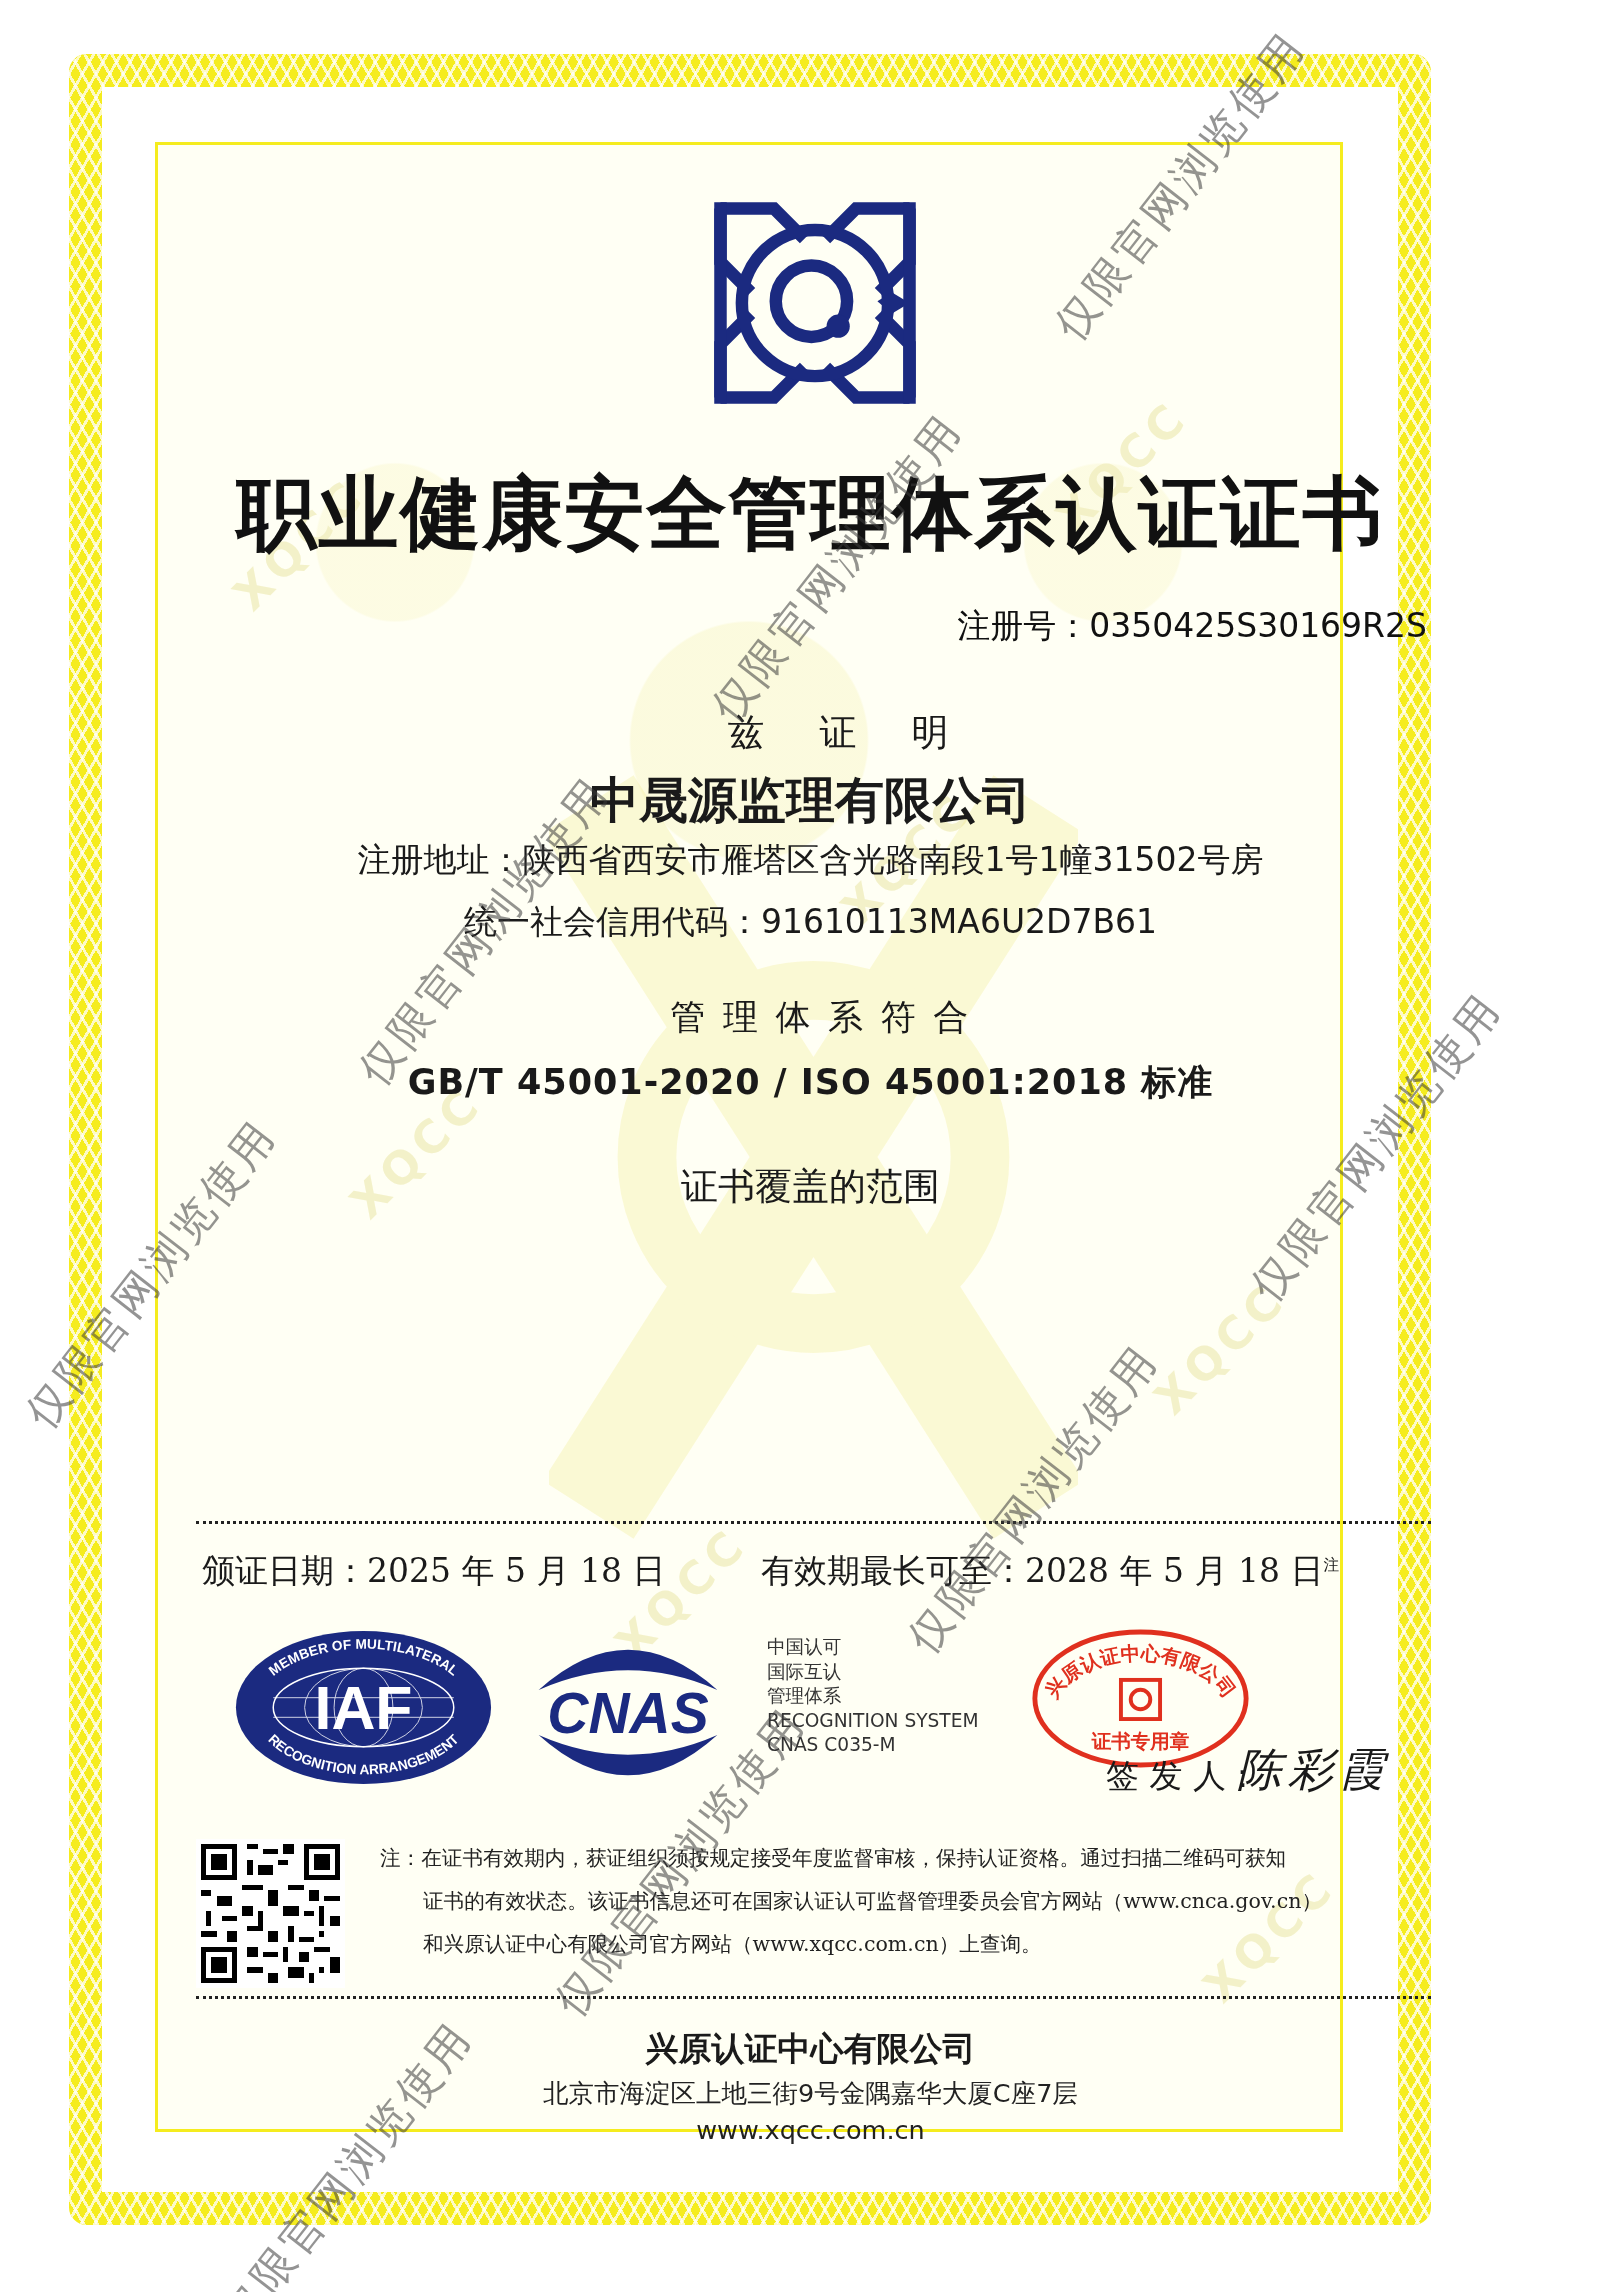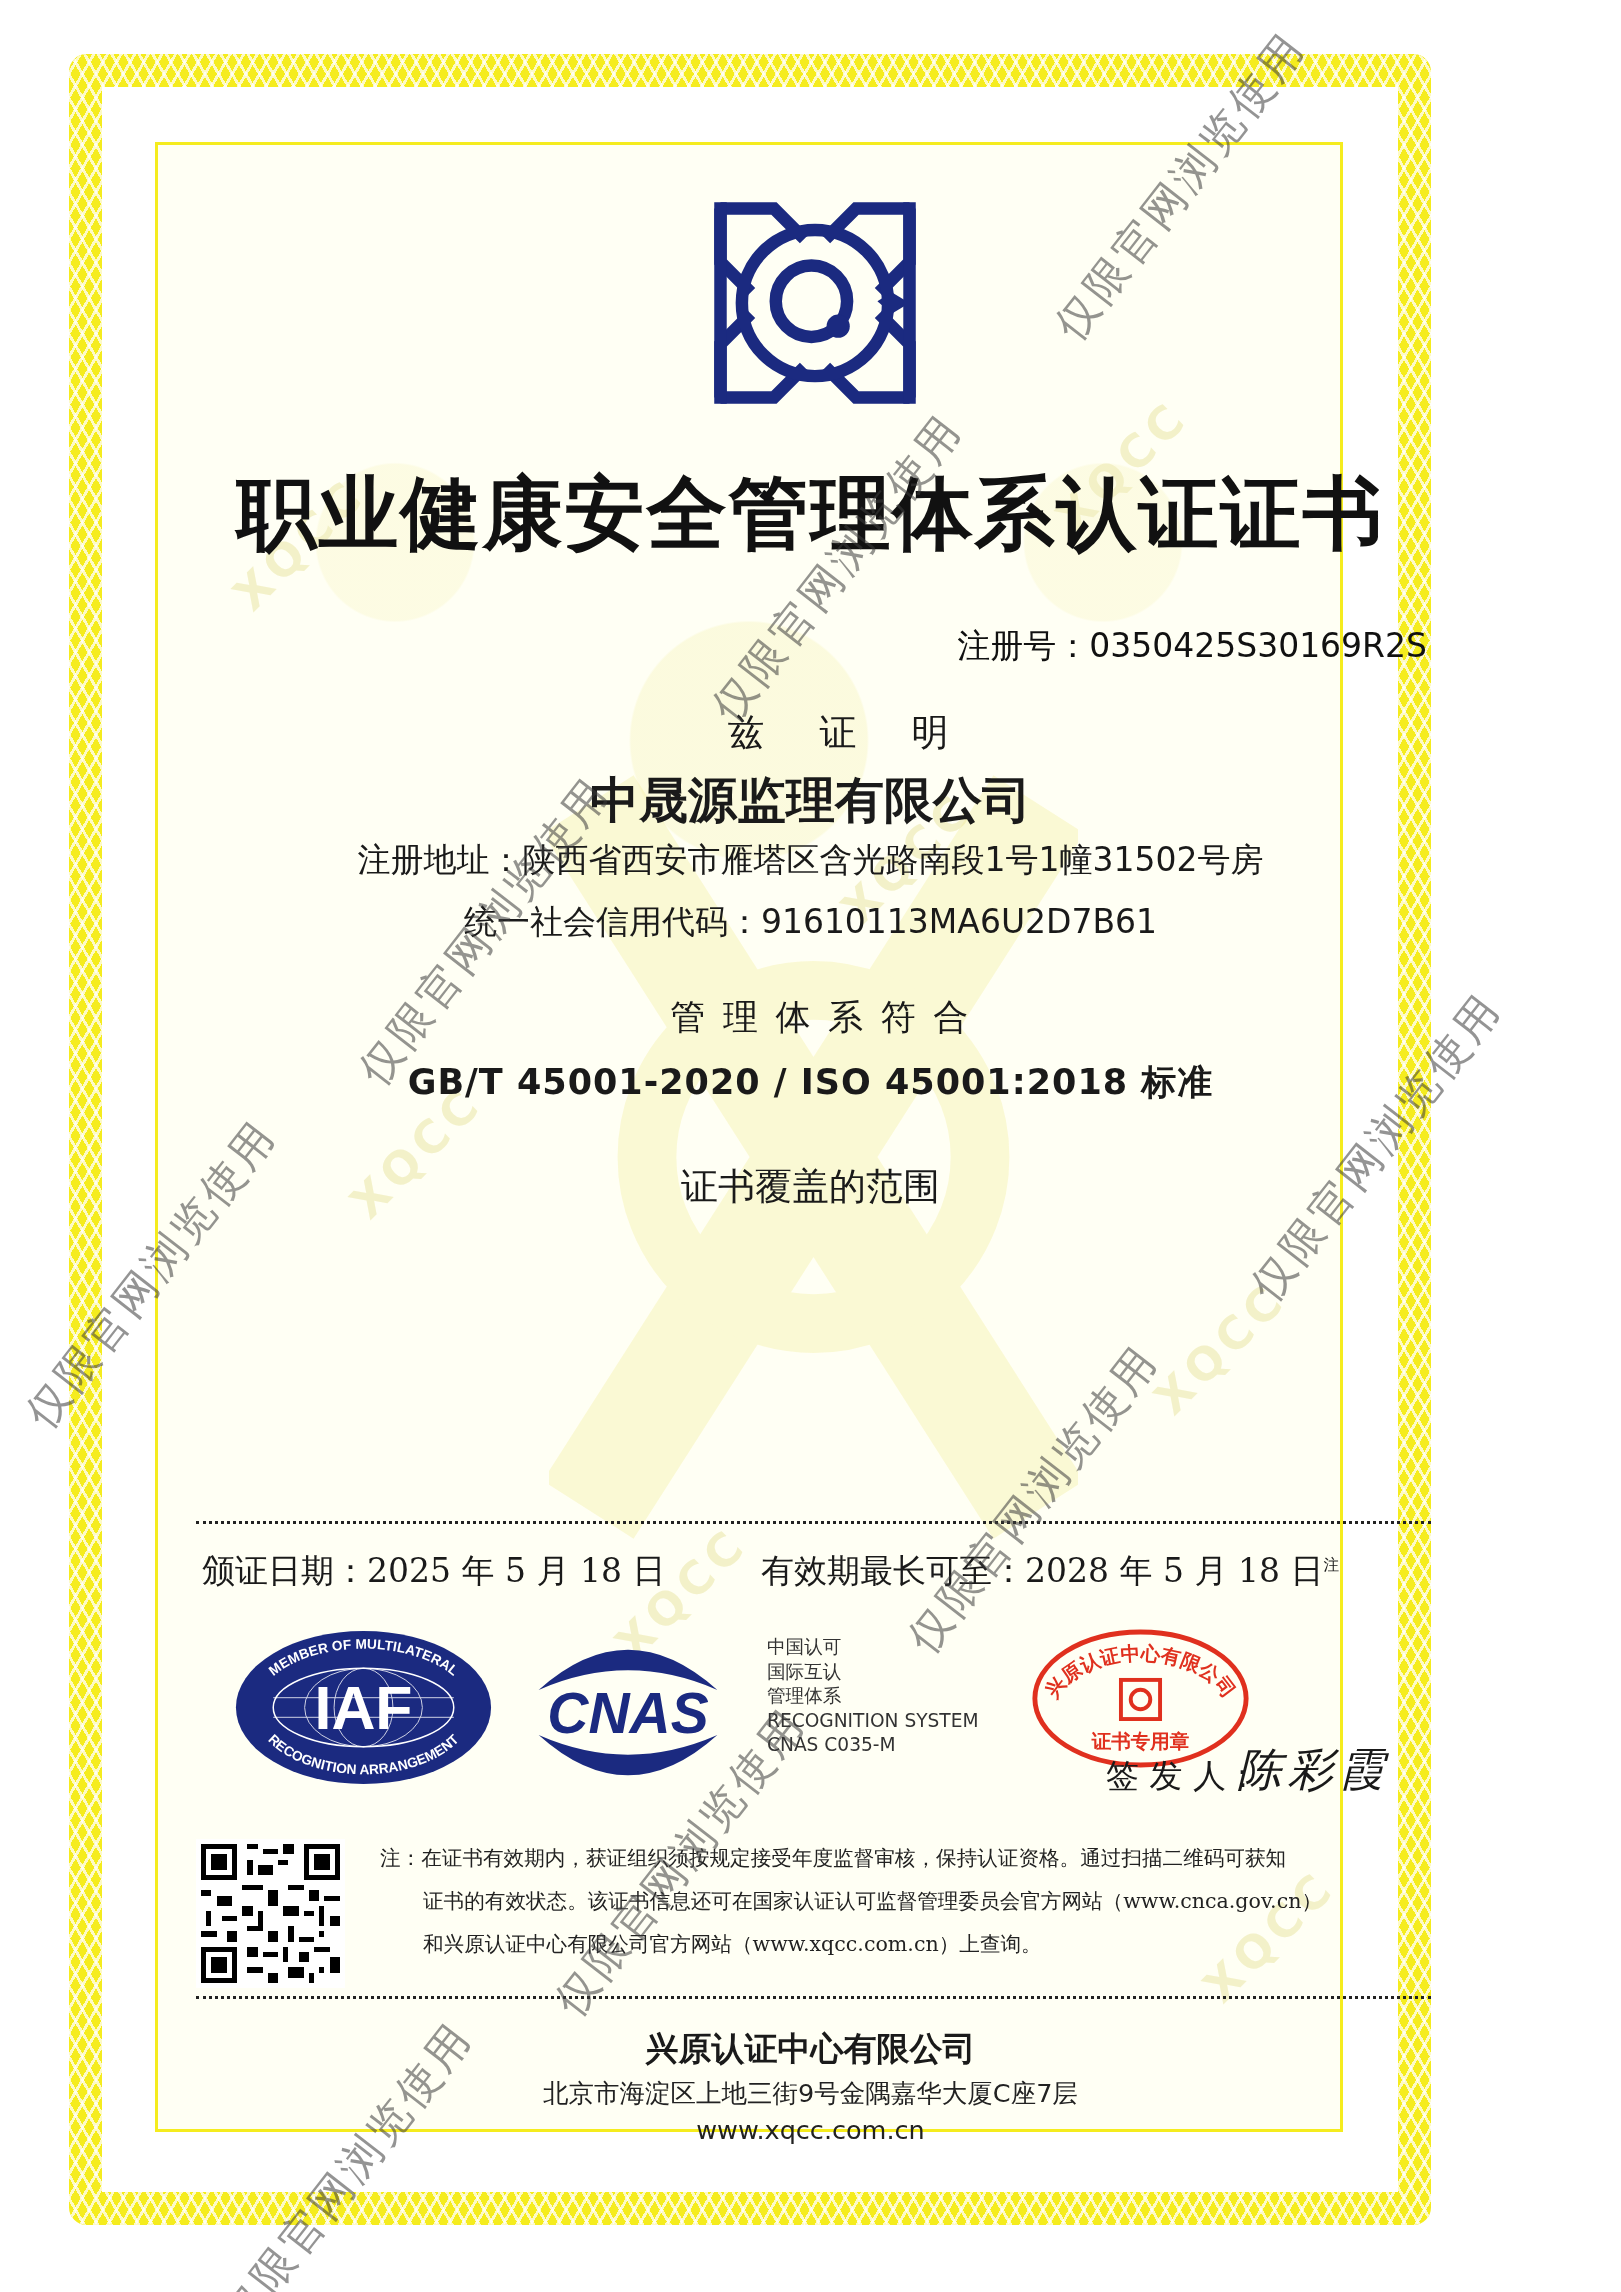--- a/index.html
+++ b/index.html
@@ -24,21 +24,21 @@
   .bg-pattern { position:absolute; left:159px; top:146px; width:1180px; height:1982px; overflow:hidden;
          background:
            radial-gradient(circle at 50% 30%, rgba(248,246,200,0.5) 0 118px, transparent 120px),
            radial-gradient(circle at 20% 20%, rgba(250,248,210,0.5) 0 78px, transparent 80px),
            radial-gradient(circle at 80% 20%, rgba(250,248,210,0.5) 0 78px, transparent 80px); }
   .bg-x { position:absolute; left:549px; top:765px; width:529px; height:784px; opacity:0.35; }
   .content { position:absolute; left:0; top:0; width:1621px; height:2293px; }
   .logo { position:absolute; left:708px; top:196px; width:214px; height:214px; }
   .title { position:absolute; left:0; width:1621px; top:461px; text-align:center; font-size:80px; font-weight:bold;
            letter-spacing:2px; color:#111; font-family:"DejaVu Sans",sans-serif; }
-  .regno { position:absolute; right:194px; top:624px; font-size:33px; color:#111; }
+  .regno { position:absolute; right:194px; top:604px; font-size:33px; color:#111; }
   .center { position:absolute; left:0; width:1621px; text-align:center; }
   .hereby { top:708px; font-size:37px; letter-spacing:55px; padding-left:55px; font-family:"DejaVu Serif",serif; }
   .company { top:768px; font-size:49px; font-weight:bold; }
   .addr { top:838px; font-size:33px;text-align:center; }
   .credit { top:900px; font-size:33px;text-align:center; }
   .conform { top:994px; font-size:35px; letter-spacing:17.6px; padding-left:17.6px; }
   .standard { top:1059px; font-size:35px; font-weight:bold; letter-spacing:1px; }
   .scope-title { top:1162px; font-size:37px; }
   .scope-text { position:absolute; left:196px; width:1235px; top:1225px; font-size:37px; font-weight:bold;
                 line-height:80px; text-indent:78px; text-align:justify; }

